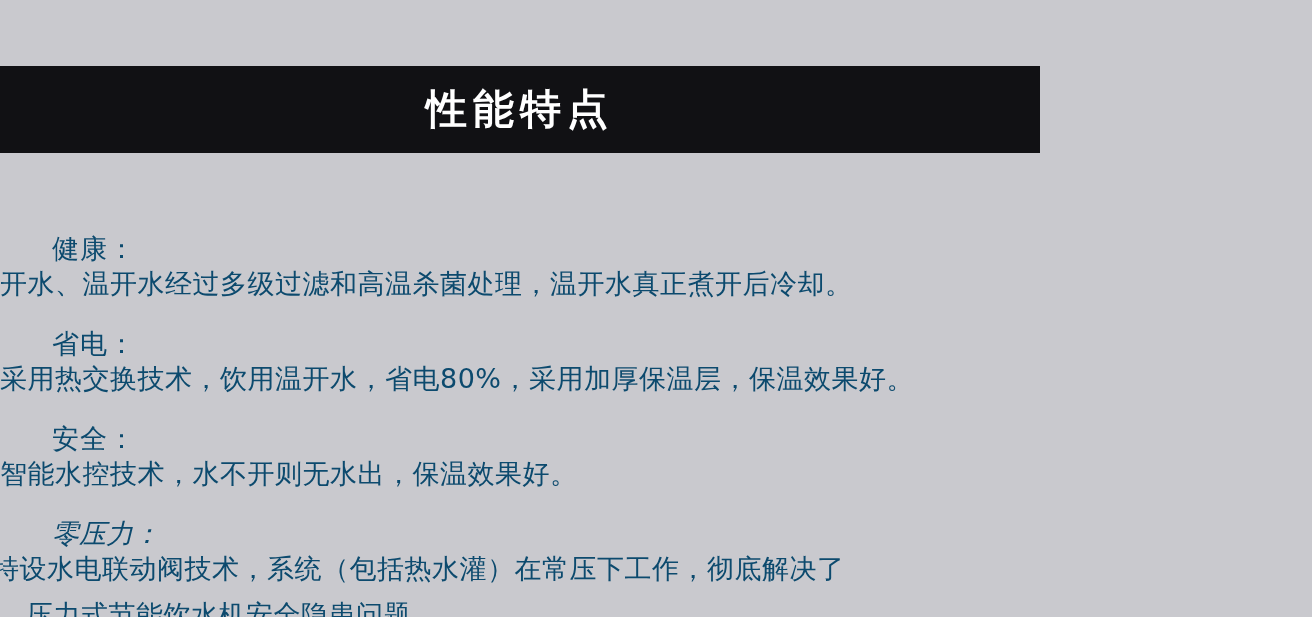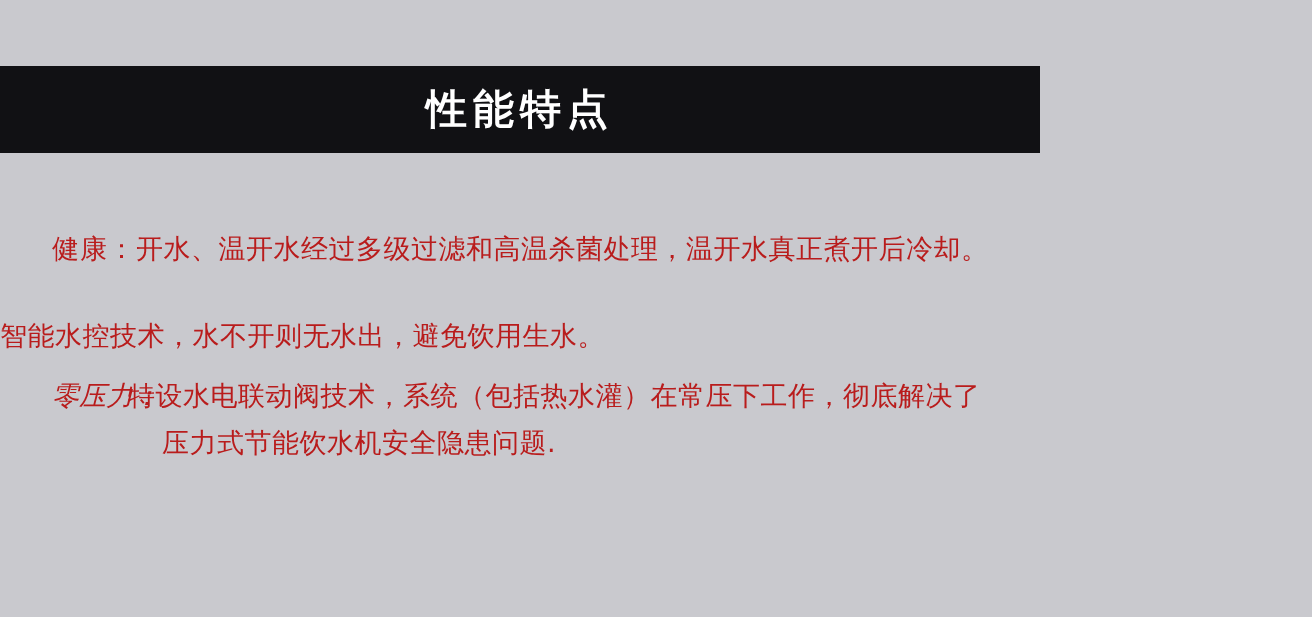--- a/index.html
+++ b/index.html
@@ -39,24 +39,25 @@
   }
   .features {
     position: absolute;
     left: 0;
     top: 232px;
     width: 1312px;
   }
   .feature-row {
     display: flex;
     align-items: flex-start;
-    color: #b91c1c;
+    color: #0c4a6e;
     font-size: 27px;
     line-height: 1.28;
     margin-bottom: 26px;
+    flex-direction: column;
   }
   .feature-label {
     flex: 0 0 auto;
     width: 136px;
     padding-left: 52px;
     box-sizing: border-box;
     white-space: nowrap;
     letter-spacing: 1px;
   }
   .feature-body {
@@ -93,25 +94,30 @@
   <div class="features">
 
     <div class="feature-row">
       <div class="feature-label">健康：</div>
       <div class="feature-body">
         <span class="line-1">开水、温开水经过多级过滤和高温杀菌处理，温开水真正煮开后冷却。</span>
       </div>
     </div>
 
     <div class="feature-row">
+      <div class="feature-label">省电：</div>
+      <div class="feature-body">
+        <span class="line-1">采用热交换技术，饮用温开水，省电80%，采用加厚保温层，保温效果好。</span>
+      </div>
     </div>
 
     <div class="feature-row">
+      <div class="feature-label">安全：</div>
       <div class="feature-body">
-        <span class="line-1">智能水控技术，水不开则无水出，避免饮用生水。</span>
+        <span class="line-1">智能水控技术，水不开则无水出，保温效果好。</span>
       </div>
     </div>
 
     <div class="feature-row row-zero">
       <div class="feature-label">零压力：</div>
       <div class="feature-body">
         <span class="line-1">特设水电联动阀技术，系统（包括热水灌）在常压下工作，彻底解决了</span>
         <span class="line-2">压力式节能饮水机安全隐患问题.</span>
       </div>
     </div>

